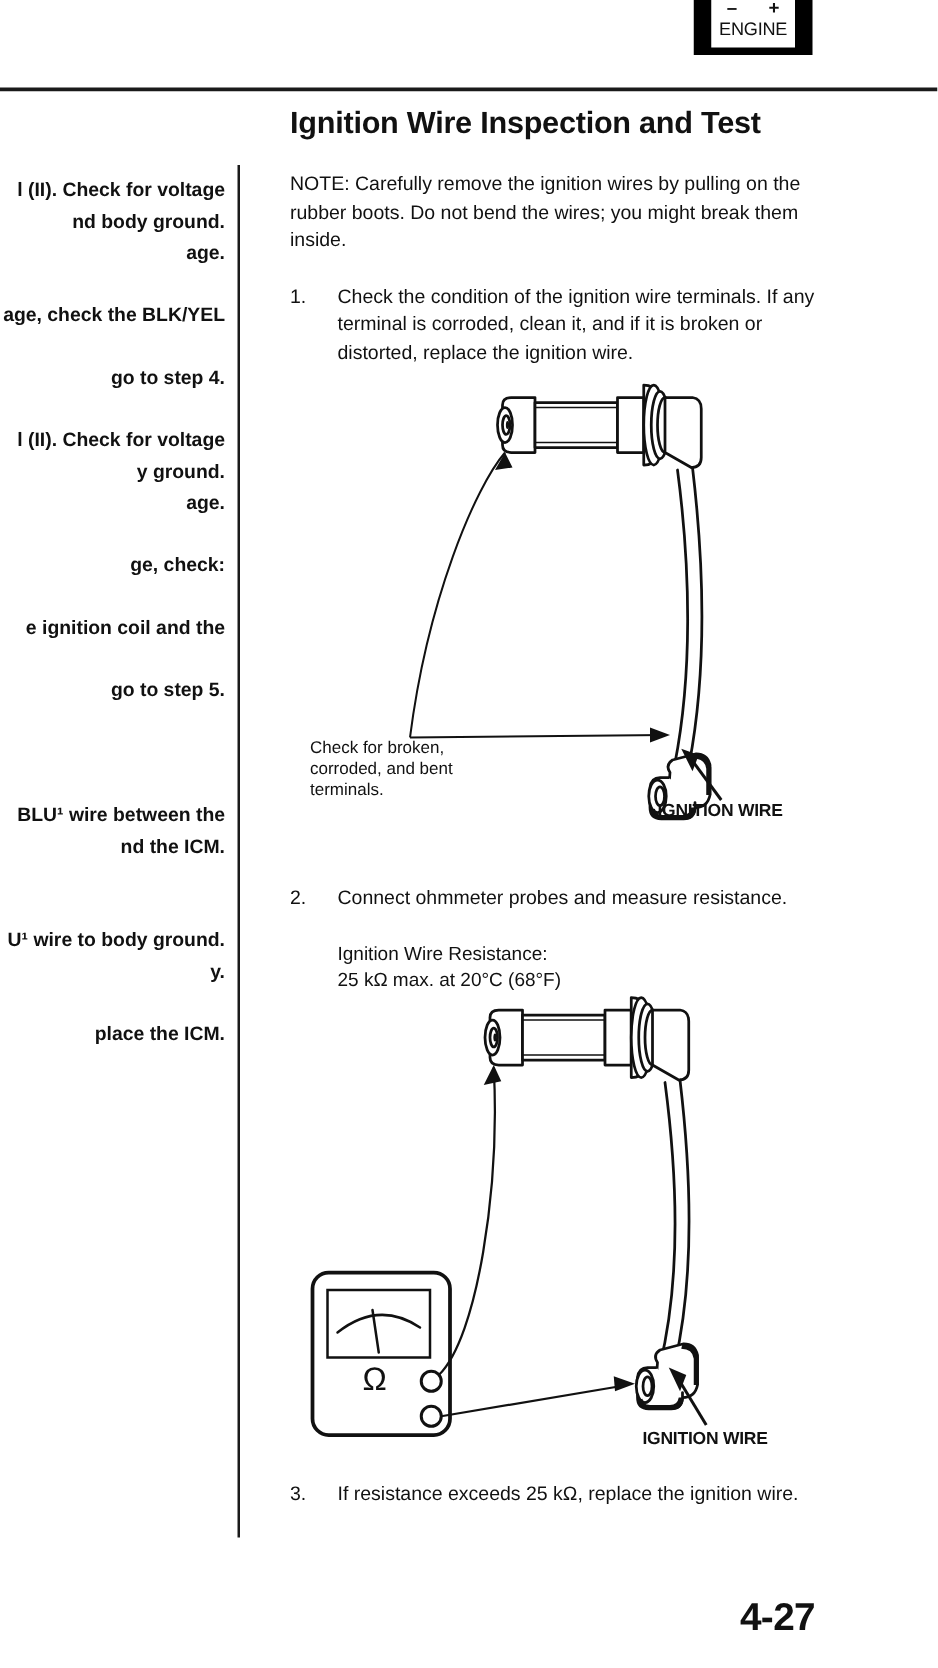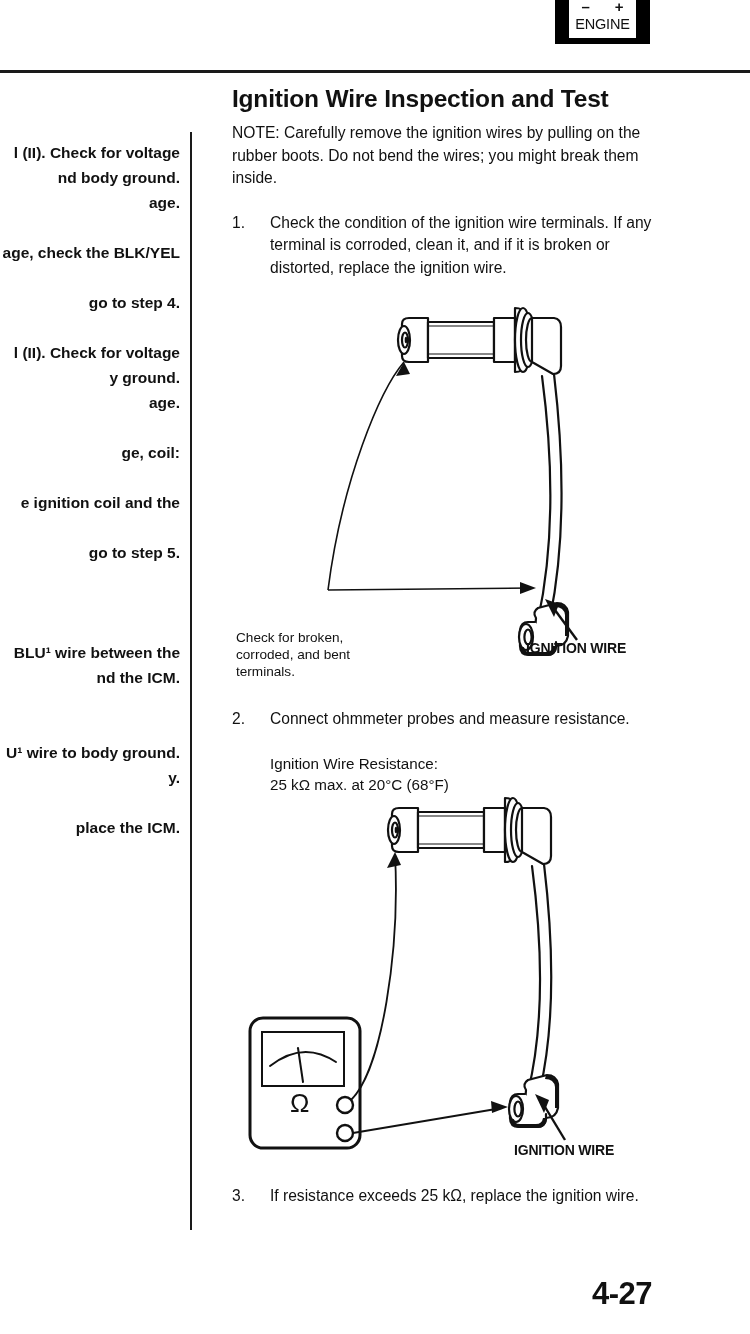--- a/index.html
+++ b/index.html
@@ -103,21 +103,21 @@
     width: 432px;
   }
   #page-title {
     font-size: 24.5px;
     font-weight: 700;
     letter-spacing: -0.2px;
     line-height: 30px;
     margin: 0;
   }
   #note-block {
-    margin-top: 8px;
+    margin-top: 23px;
     font-size: 15.6px;
     line-height: 22.5px;
     font-weight: 400;
   }
 
   .step {
     display: flex;
     margin-top: 22px;
     font-size: 15.6px;
     line-height: 22.5px;
@@ -204,21 +204,21 @@
   <div class="lpara"><span>age.</span></div>
   <div class="lgap"></div>
   <div class="lpara"><span>age, check the BLK/YEL</span></div>
   <div class="lgap"></div>
   <div class="lpara"><span>go to step 4.</span></div>
   <div class="lgap"></div>
   <div class="lpara"><span>l (II). Check for voltage</span></div>
   <div class="lpara"><span>y ground.</span></div>
   <div class="lpara"><span>age.</span></div>
   <div class="lgap"></div>
-  <div class="lpara"><span>ge, coil:</span></div>
+  <div class="lpara"><span>ge, check:</span></div>
   <div class="lgap"></div>
   <div class="lpara"><span>e ignition coil and the</span></div>
   <div class="lgap"></div>
   <div class="lpara"><span>go to step 5.</span></div>
   <div class="lgap"></div>
   <div class="lgap"></div>
   <div class="lgap"></div>
   <div class="lpara"><span>BLU¹ wire between the</span></div>
   <div class="lpara"><span>nd the ICM.</span></div>
   <div class="lgap"></div>
@@ -282,21 +282,21 @@
 
     <polygon points="172,62 164,76 178,74" fill="#111111"></polygon>
     <polygon points="304,288 288,282 288,294" fill="#111111"></polygon>
 
     <g fill="none" stroke="#111111" stroke-width="2.4">
       <path d="M345,340 L320,306"></path>
     </g>
     <polygon points="313,299 322,317 327,304" fill="#111111"></polygon>
   </svg>
 
-  <div class="callout" style="left:4px; top:289px;margin-top:40px;">Check for broken,
+  <div class="callout" style="left:16px; top:289px;">Check for broken,
 corroded, and bent
 terminals.</div>
   <div class="callout-bold" style="left:294px; top:340px;">IGNITION WIRE</div>
 </div>
 
 <div style="position:absolute; left:232px; top:708px; width:432px;">
   <div class="step" style="margin-top:0;">
     <div class="step-num">2.</div>
     <div class="step-body">Connect ohmmeter probes and measure resistance.</div>
   </div>

